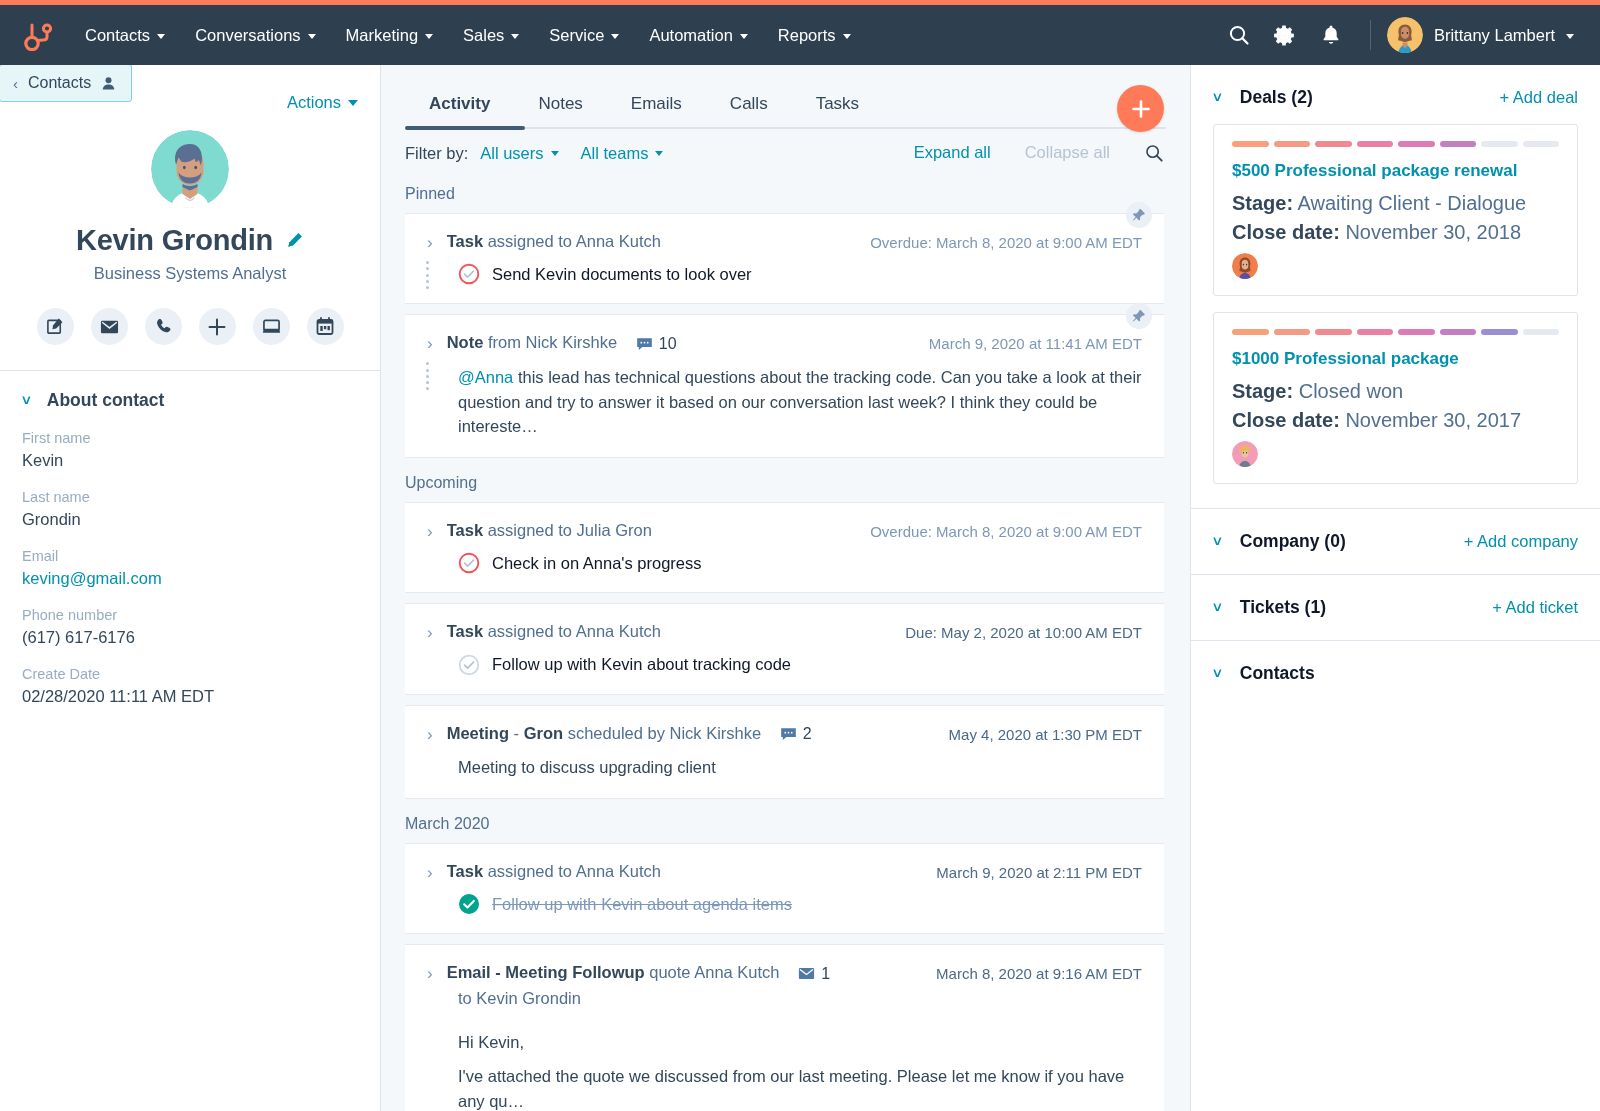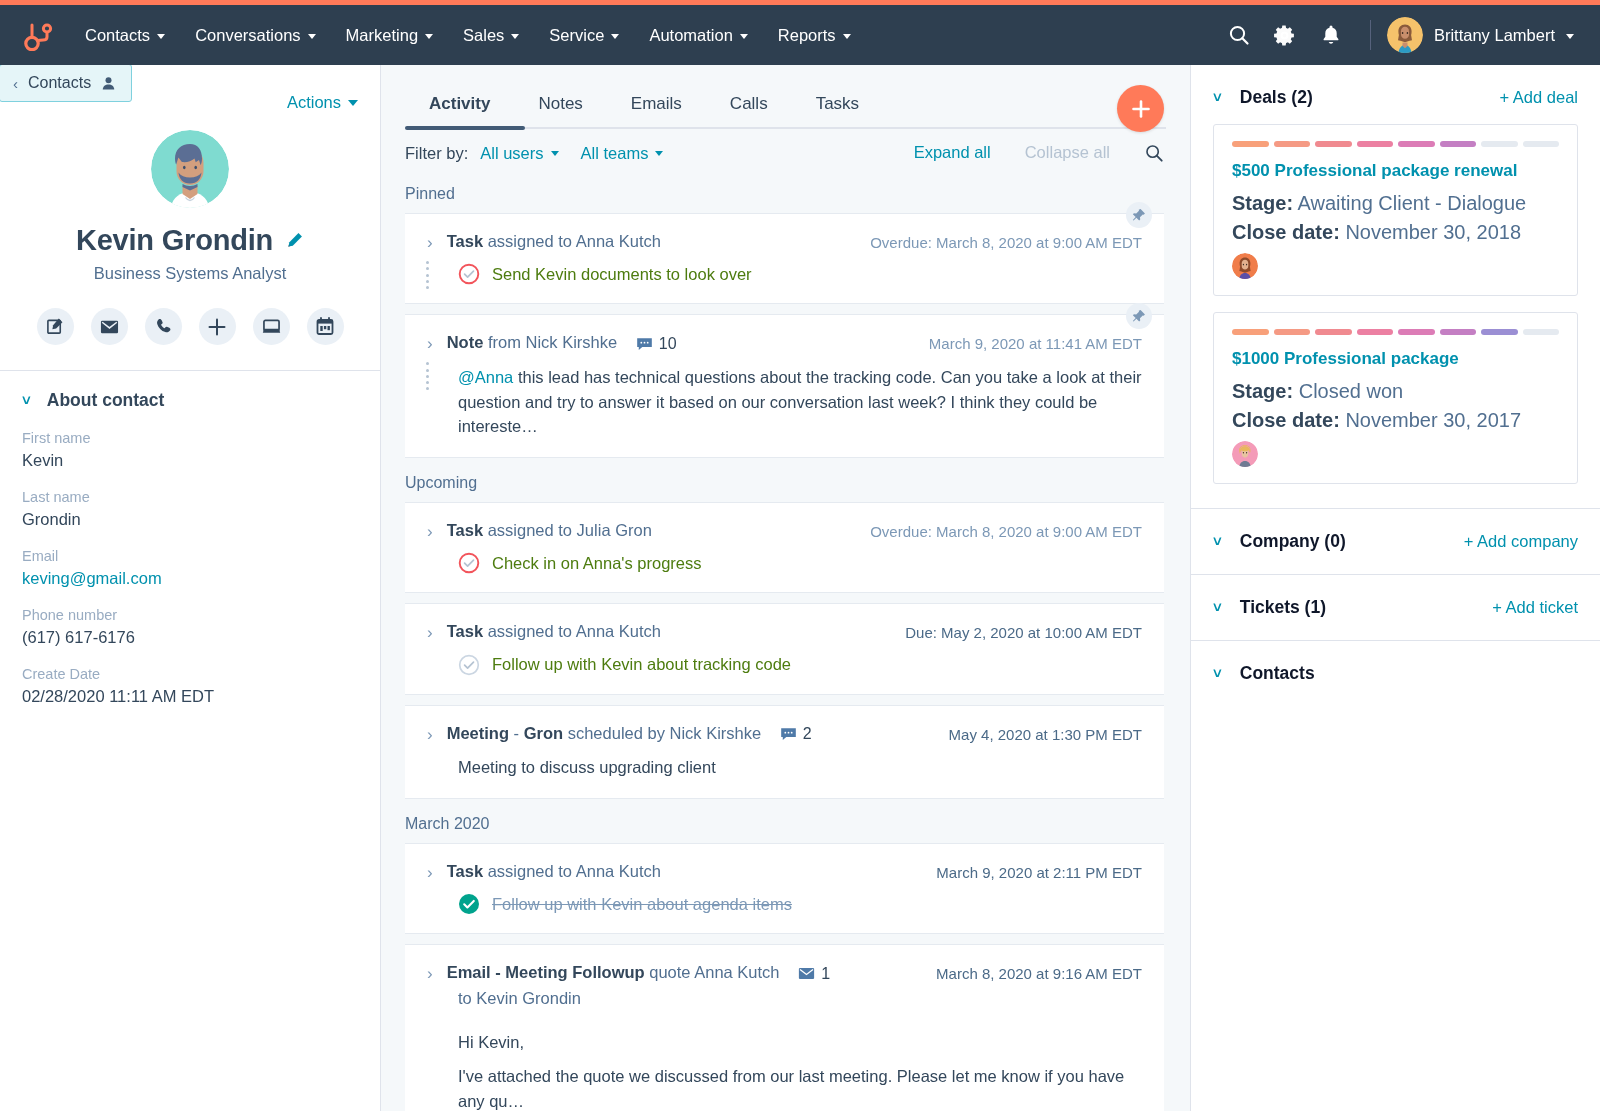--- a/index.html
+++ b/index.html
@@ -133,21 +133,21 @@
   .act-meta { font-size: 15px; color:#7c98b6; white-space:nowrap; margin-left: 16px; padding-top:2px; }
   .act-meta.teal { color:#4b6a88; }
   .comment-badge { display:inline-flex; align-items:center; gap:6px; color:#33475b; font-size:16px; margin-left: 14px; vertical-align: middle; }
   .card-row2 { display:flex; align-items:center; margin-top: 10px; padding-left: 31px; }
   .drag-dots {
     position:absolute; left: 21px; top: 47px; width:6px; height: 28px; cursor:grab;
     display:flex; flex-direction:column; justify-content:space-between;
   }
   .drag-dots span { display:block; width:3px; height:3px; border-radius:50%; background:#b5c3d2; }
   .task-check { width: 22px; height:22px; flex:0 0 22px; margin-right:12px; }
-  .task-text { font-size:16.5px; color:#4d7c0f; }
+  .task-text { font-size:16.5px; color:#0f172a; }
   .task-text.done { color:#7c98b6; text-decoration: line-through; }
   .body-text { font-size:16.5px; color:#33475b; line-height:1.5; padding-left:31px; margin-top:10px; }
   .body-text .mention { color:#0091ae; }
   .pin-badge {
     position:absolute; right: 12px; top: -12px; width: 26px; height:26px; border-radius:50%;
     background:#eaf0f6; display:flex; align-items:center; justify-content:center; cursor:pointer;
   }
   .email-line { font-size:16.5px; color:#516f90; padding-left:31px; margin-top:4px; }
   .email-body { padding-left:31px; margin-top:22px; }
   .email-body p { font-size:16.5px; color:#33475b; line-height:1.5; }

